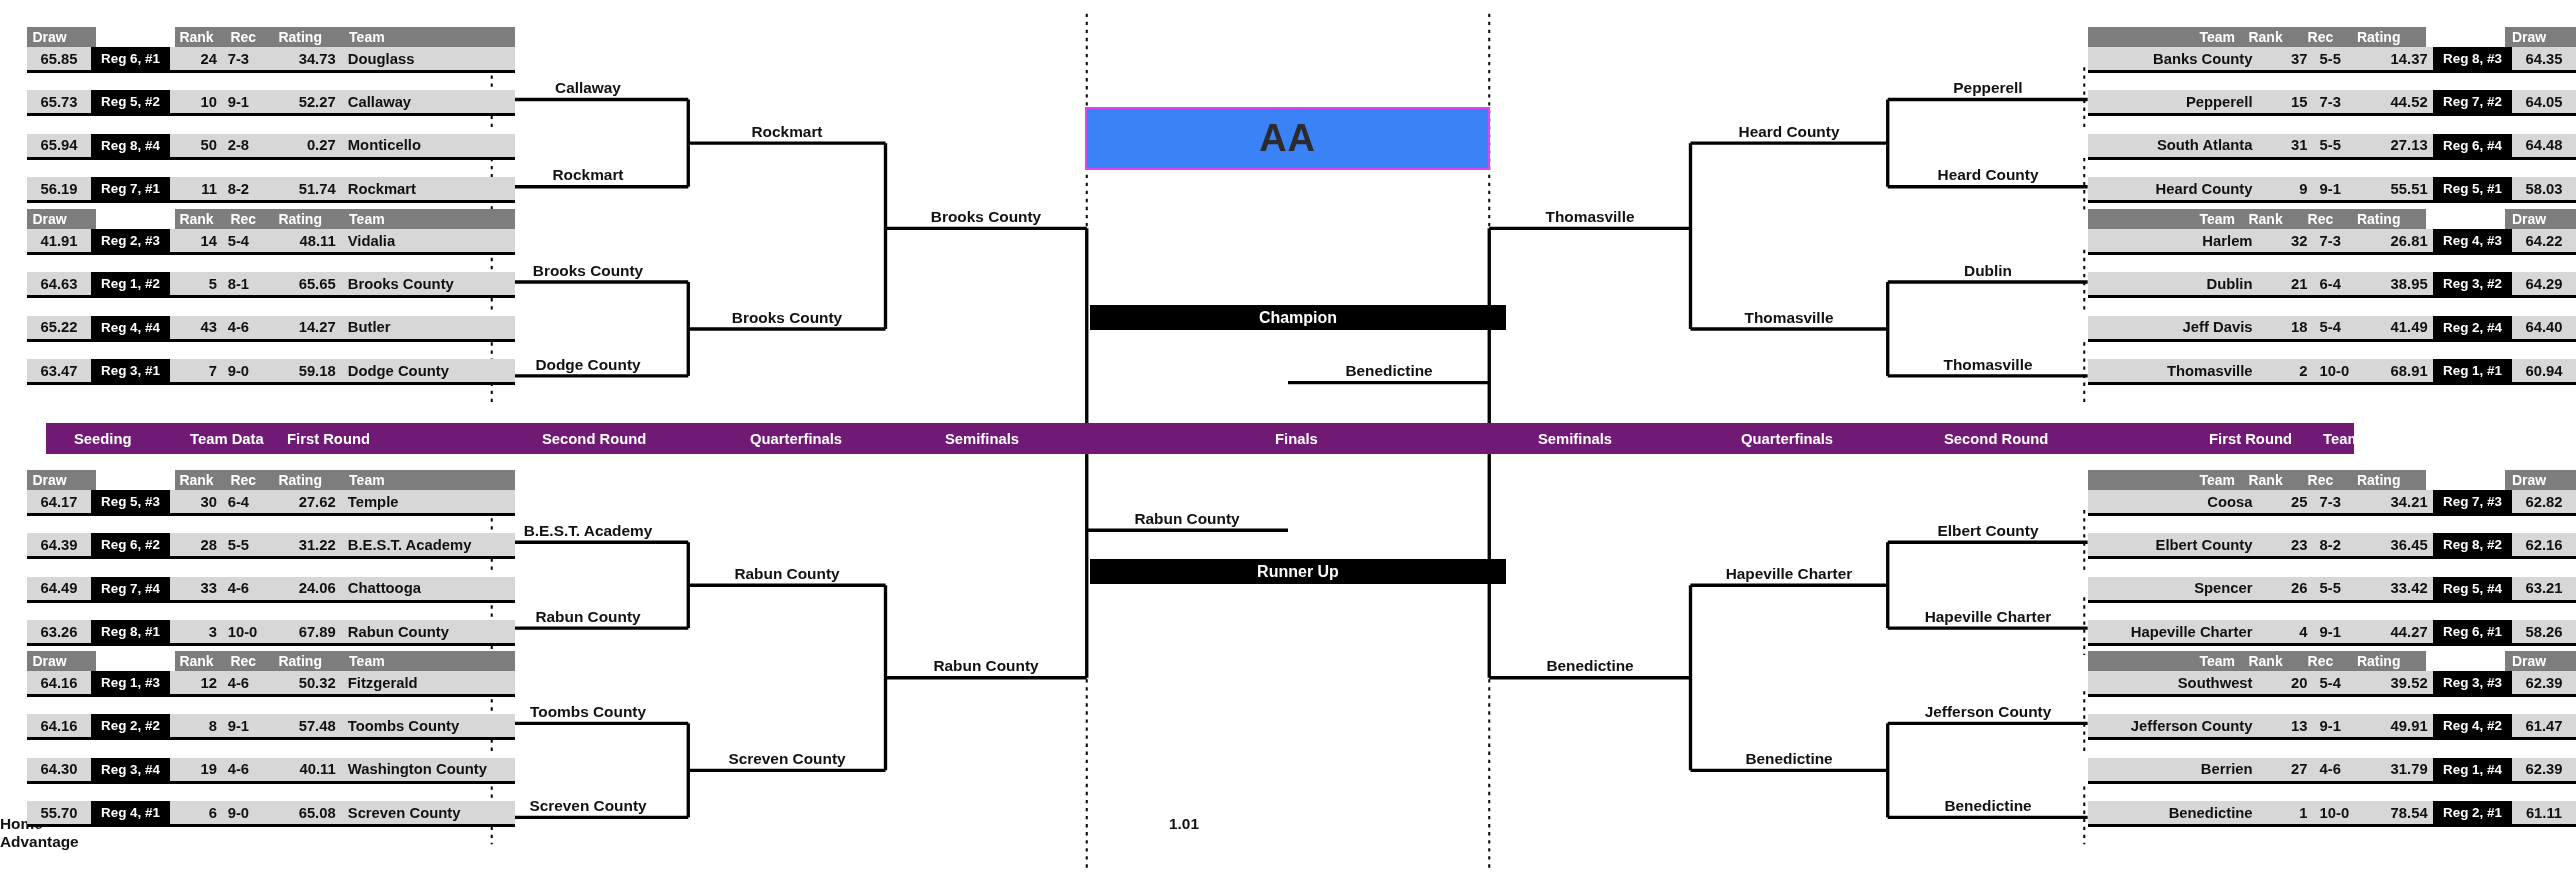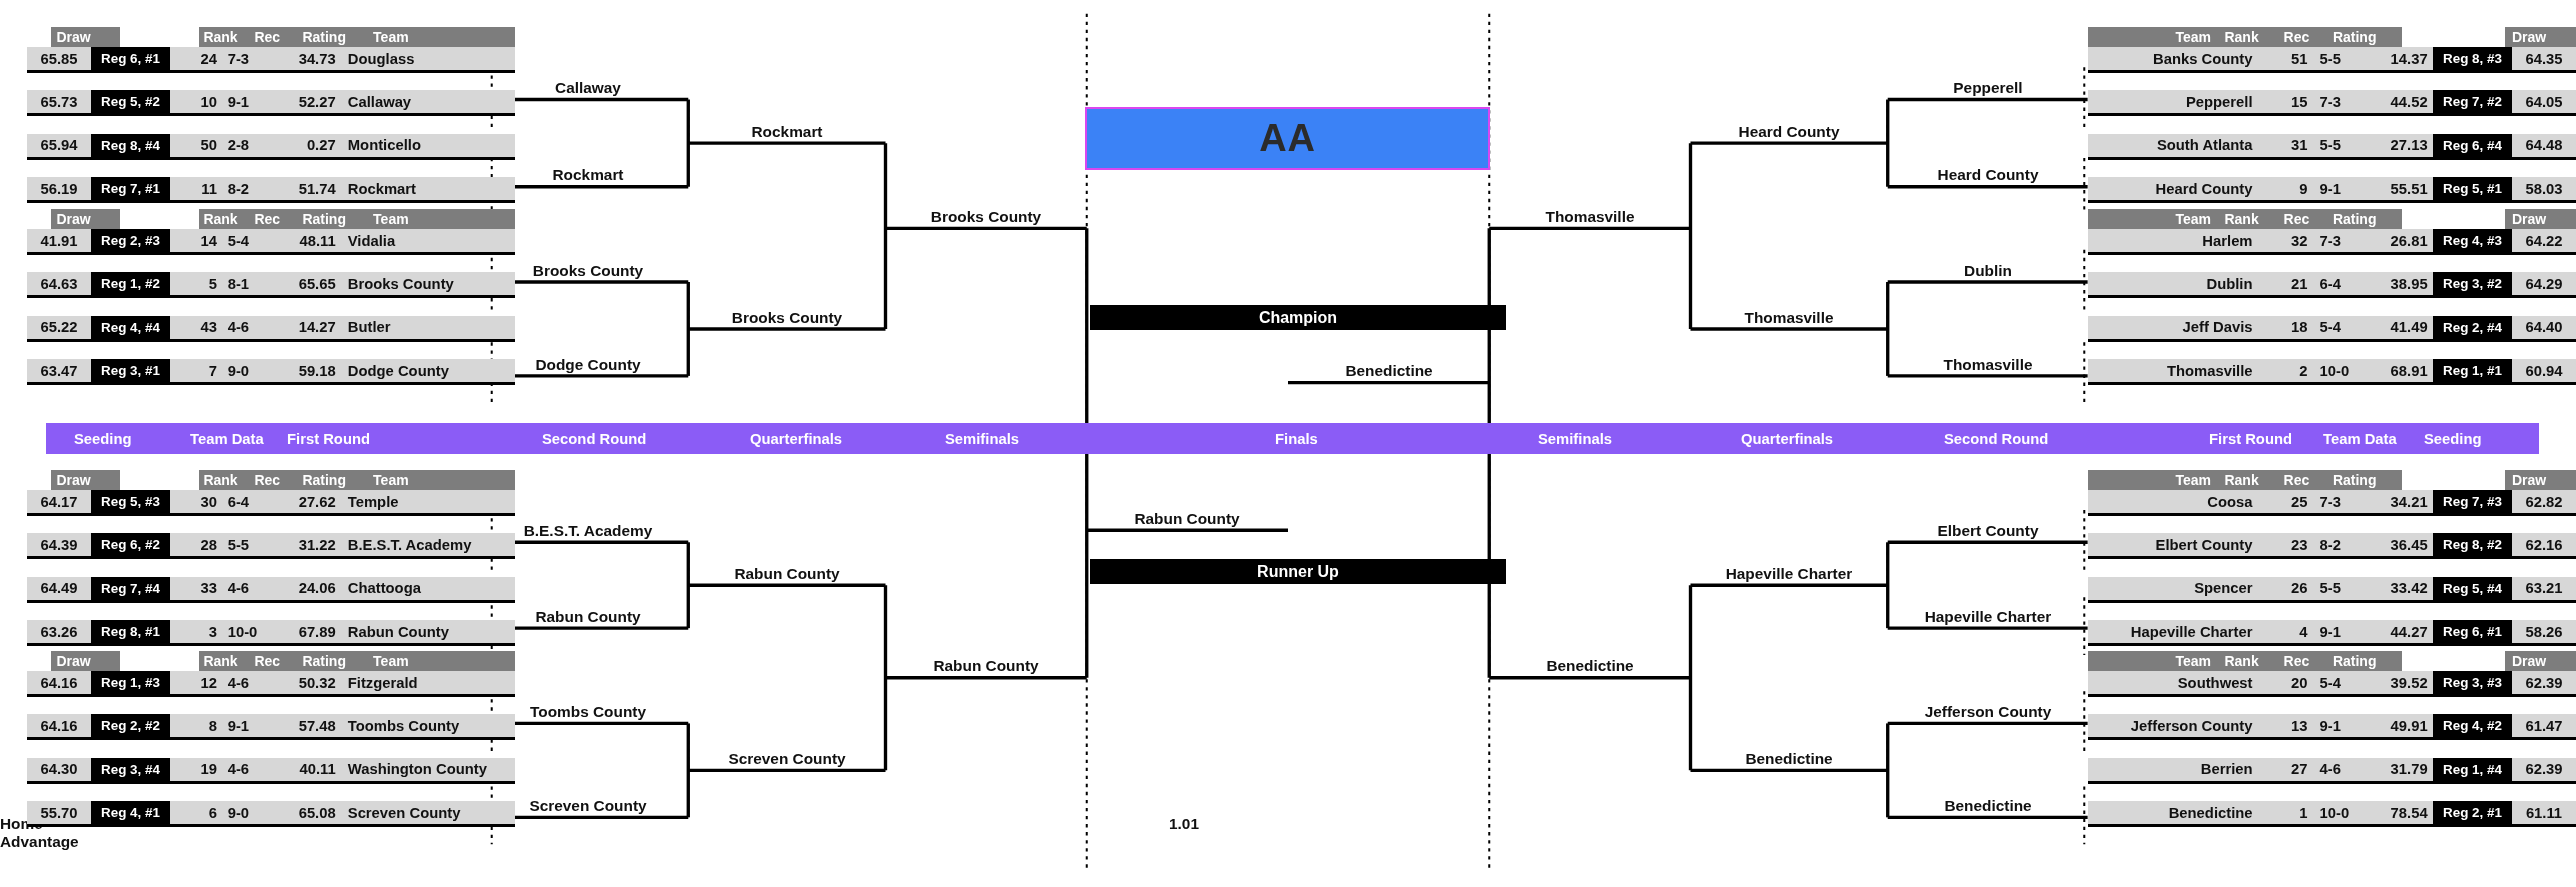--- a/index.html
+++ b/index.html
@@ -6,21 +6,21 @@
   body{font-family:"Liberation Sans",sans-serif;}
   #root{position:relative;width:2576px;height:888px;background:#fff;overflow:hidden;}
 
   
   .seedblock{position:absolute;width:488px;}
   .seedblock .hdr{display:flex;height:20px;align-items:stretch;font-size:14px;font-weight:bold;color:#ffffff;}
   .seedblock .row{display:flex;height:23px;align-items:stretch;font-size:14.8px;font-weight:bold;color:#111;
                   border-bottom:3.4px solid #000;margin-bottom:0;}
   .spacer{height:17.4px;}
   .c-draw{width:64px;background:#d7d7d7;display:flex;align-items:center;justify-content:center;}
-  .c-draw.h{background:#7d7d7d;color:#fff;justify-content:flex-start;padding-left:5.4px;margin-left:24px;}
+  .c-draw.h{background:#7d7d7d;color:#fff;justify-content:flex-start;padding-left:5.4px;}
   .c-reg{width:79px;background:#000;color:#fff;display:flex;align-items:center;justify-content:center;font-size:13.4px;}
   .c-reg.h{background:#fff;}
   .c-rank{width:47px;background:#d7d7d7;display:flex;align-items:center;justify-content:flex-end;padding-right:6.7px;}
   .c-rec{width:44px;background:#d7d7d7;display:flex;align-items:center;justify-content:flex-start;padding-left:4px;}
   .c-rating{width:64px;background:#d7d7d7;display:flex;align-items:center;justify-content:flex-end;padding-right:5.4px;}
   .c-team{flex:1;background:#d7d7d7;display:flex;align-items:center;padding-left:6.7px;overflow:hidden;white-space:nowrap;}
   .hdr .c-rank,.hdr .c-rec,.hdr .c-rating,.hdr .c-team{background:#7d7d7d;color:#fff;}
   .hdr .c-rank{justify-content:flex-start;padding-left:4px;padding-right:0;}
   .hdr .c-rating{justify-content:flex-start;padding-left:4px;padding-right:0;}
 
@@ -42,21 +42,21 @@
   
   #aabox{position:absolute;left:1085px;top:107px;width:401px;height:59px;background:#3b82f6;border:2px solid #d946ef;
          display:flex;align-items:center;justify-content:center;}
   #aabox span{font-size:38px;font-weight:bold;color:#2b2b2b;letter-spacing:0.7px;}
   .resbar{position:absolute;background:#000;color:#fff;display:flex;align-items:center;justify-content:center;
           font-size:16px;font-weight:bold;height:25px;}
   #champbar{left:1090px;top:305px;width:416px;}
   #runnerbar{left:1090px;top:559px;width:416px;}
 
   
-  #roundstrip{position:absolute;left:46px;top:423px;width:2493px;height:31px;background:#8b5cf6;}
+  #roundstrip{position:absolute;left:46px;top:423px;width:2308px;height:31px;background:#701a75;}
   #roundstrip .rl{position:absolute;top:0;height:31px;display:flex;align-items:center;color:#fff;
                   font-size:14.8px;font-weight:bold;white-space:nowrap;}
 
   
   #homeadv{position:absolute;top:815px;font-size:15.4px;font-weight:bold;color:#111;}
   #homeadvlabel{left:929px;}
 </style>
 </head>
 <body>
 
@@ -422,21 +422,21 @@
         <div class="hdr">
           <div class="c-team">Team</div>
           <div class="c-rank">Rank</div>
           <div class="c-rec">Rec</div>
           <div class="c-rating">Rating</div>
           <div class="c-reg h"></div>
           <div class="c-draw h">Draw</div>
         </div>
         <div class="row">
           <div class="c-team">Banks County</div>
-          <div class="c-rank">51</div>
+          <div class="c-rank">37</div>
           <div class="c-rec">5-5</div>
           <div class="c-rating">14.37</div>
           <div class="c-reg">Reg 8, #3</div>
           <div class="c-draw">64.35</div>
         </div>
         <div class="spacer"></div>
         <div class="row">
           <div class="c-team">Pepperell</div>
           <div class="c-rank">15</div>
           <div class="c-rec">7-3</div>

